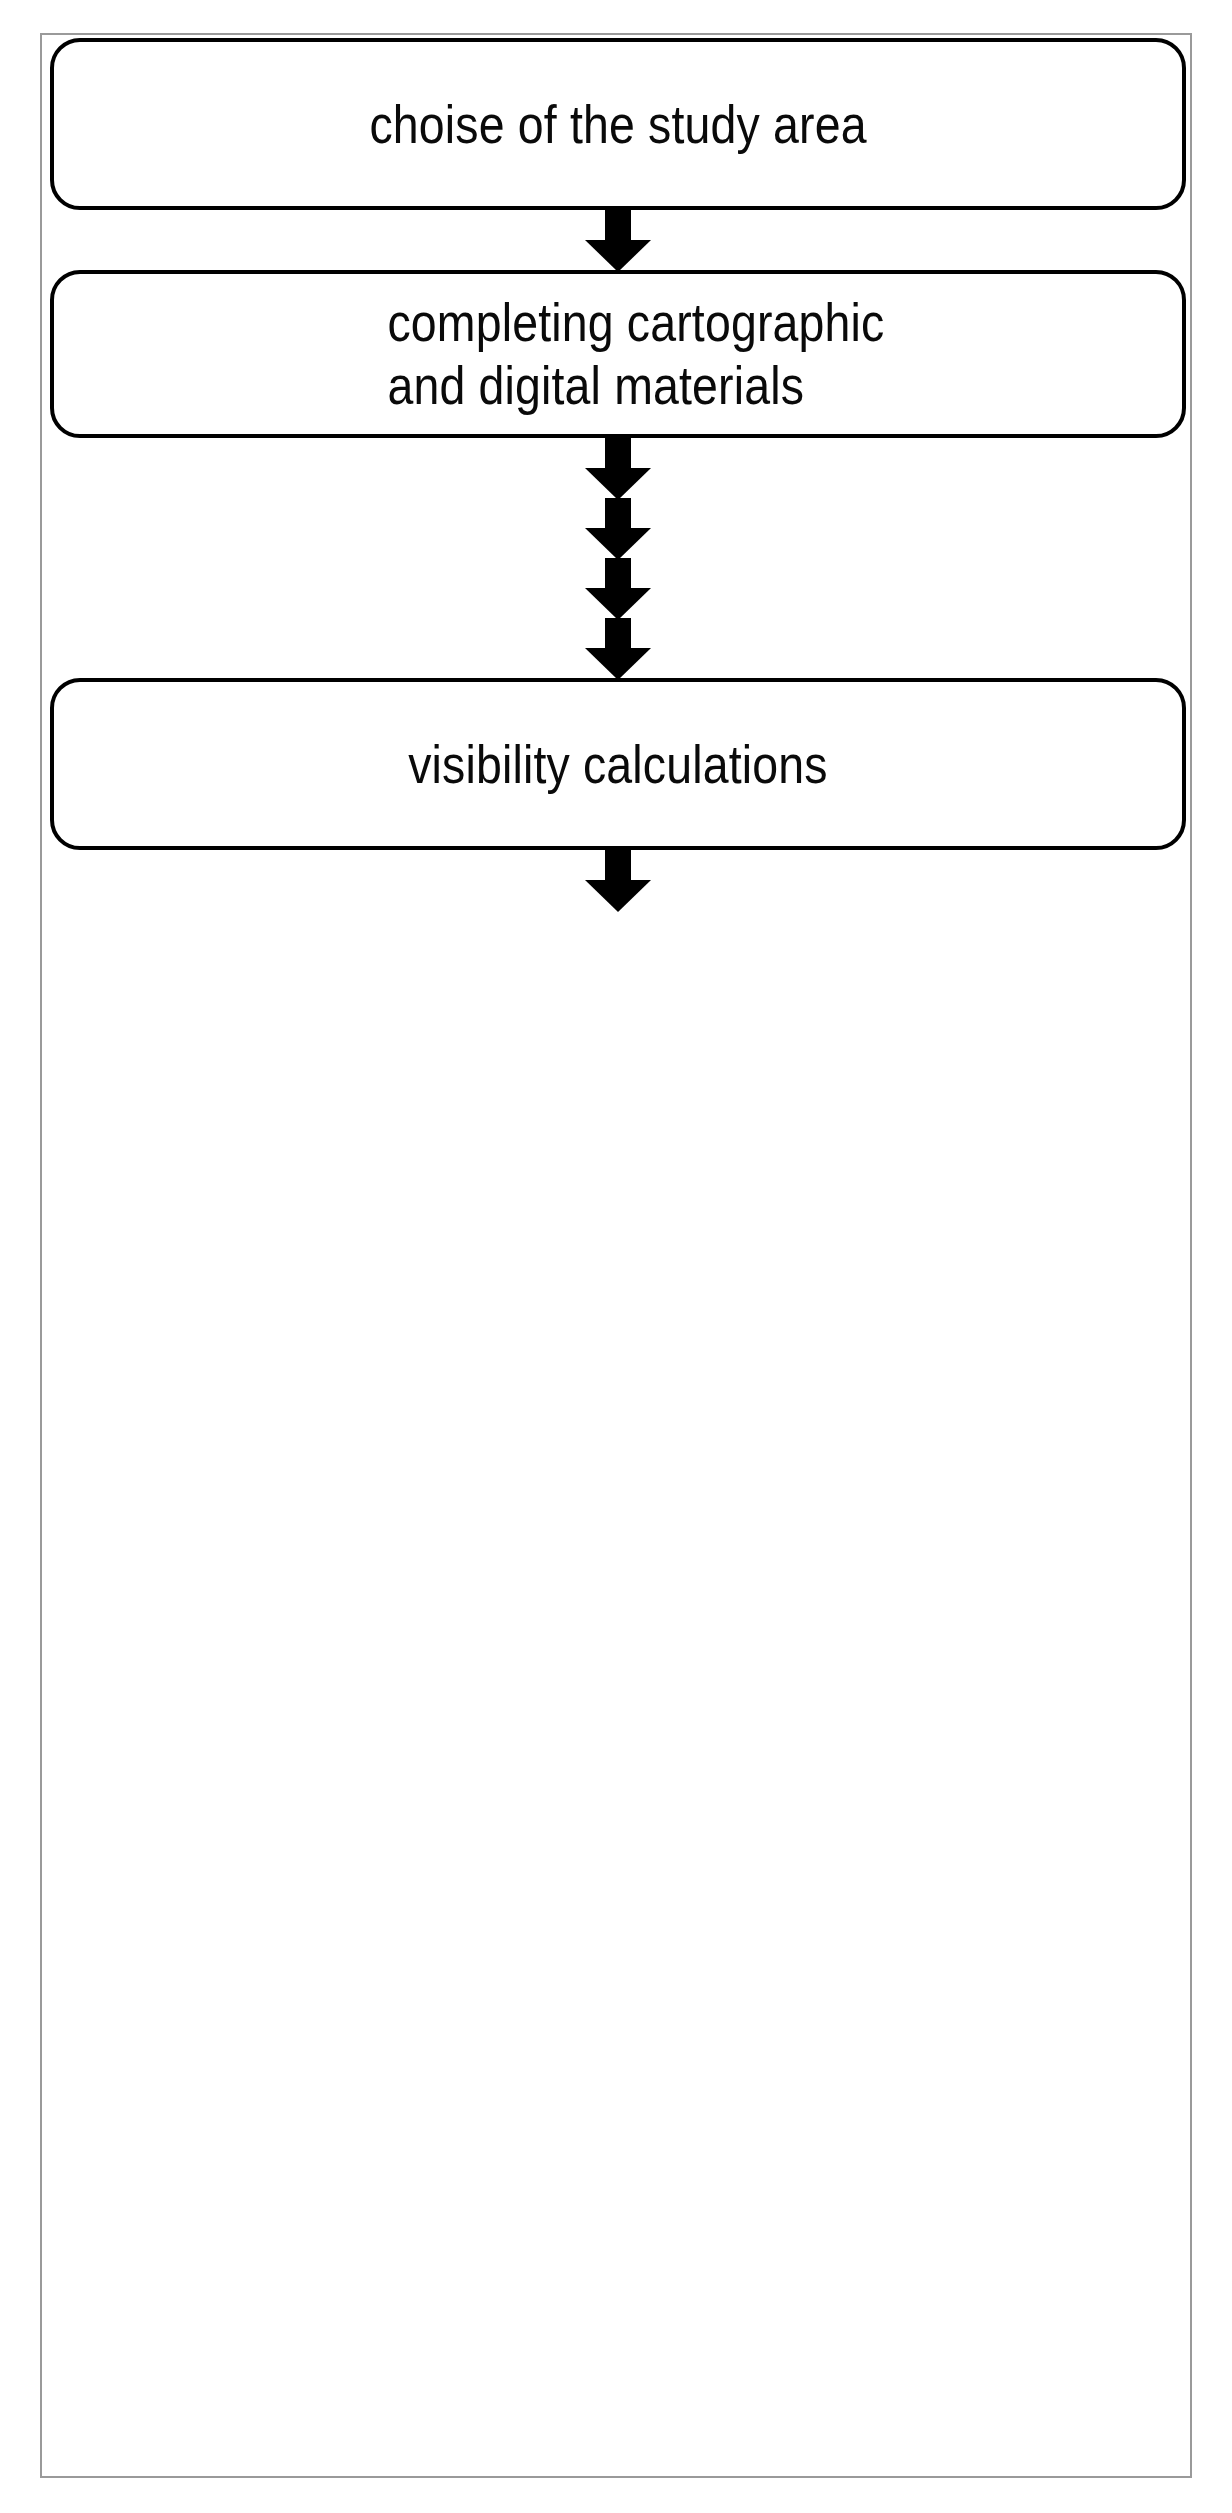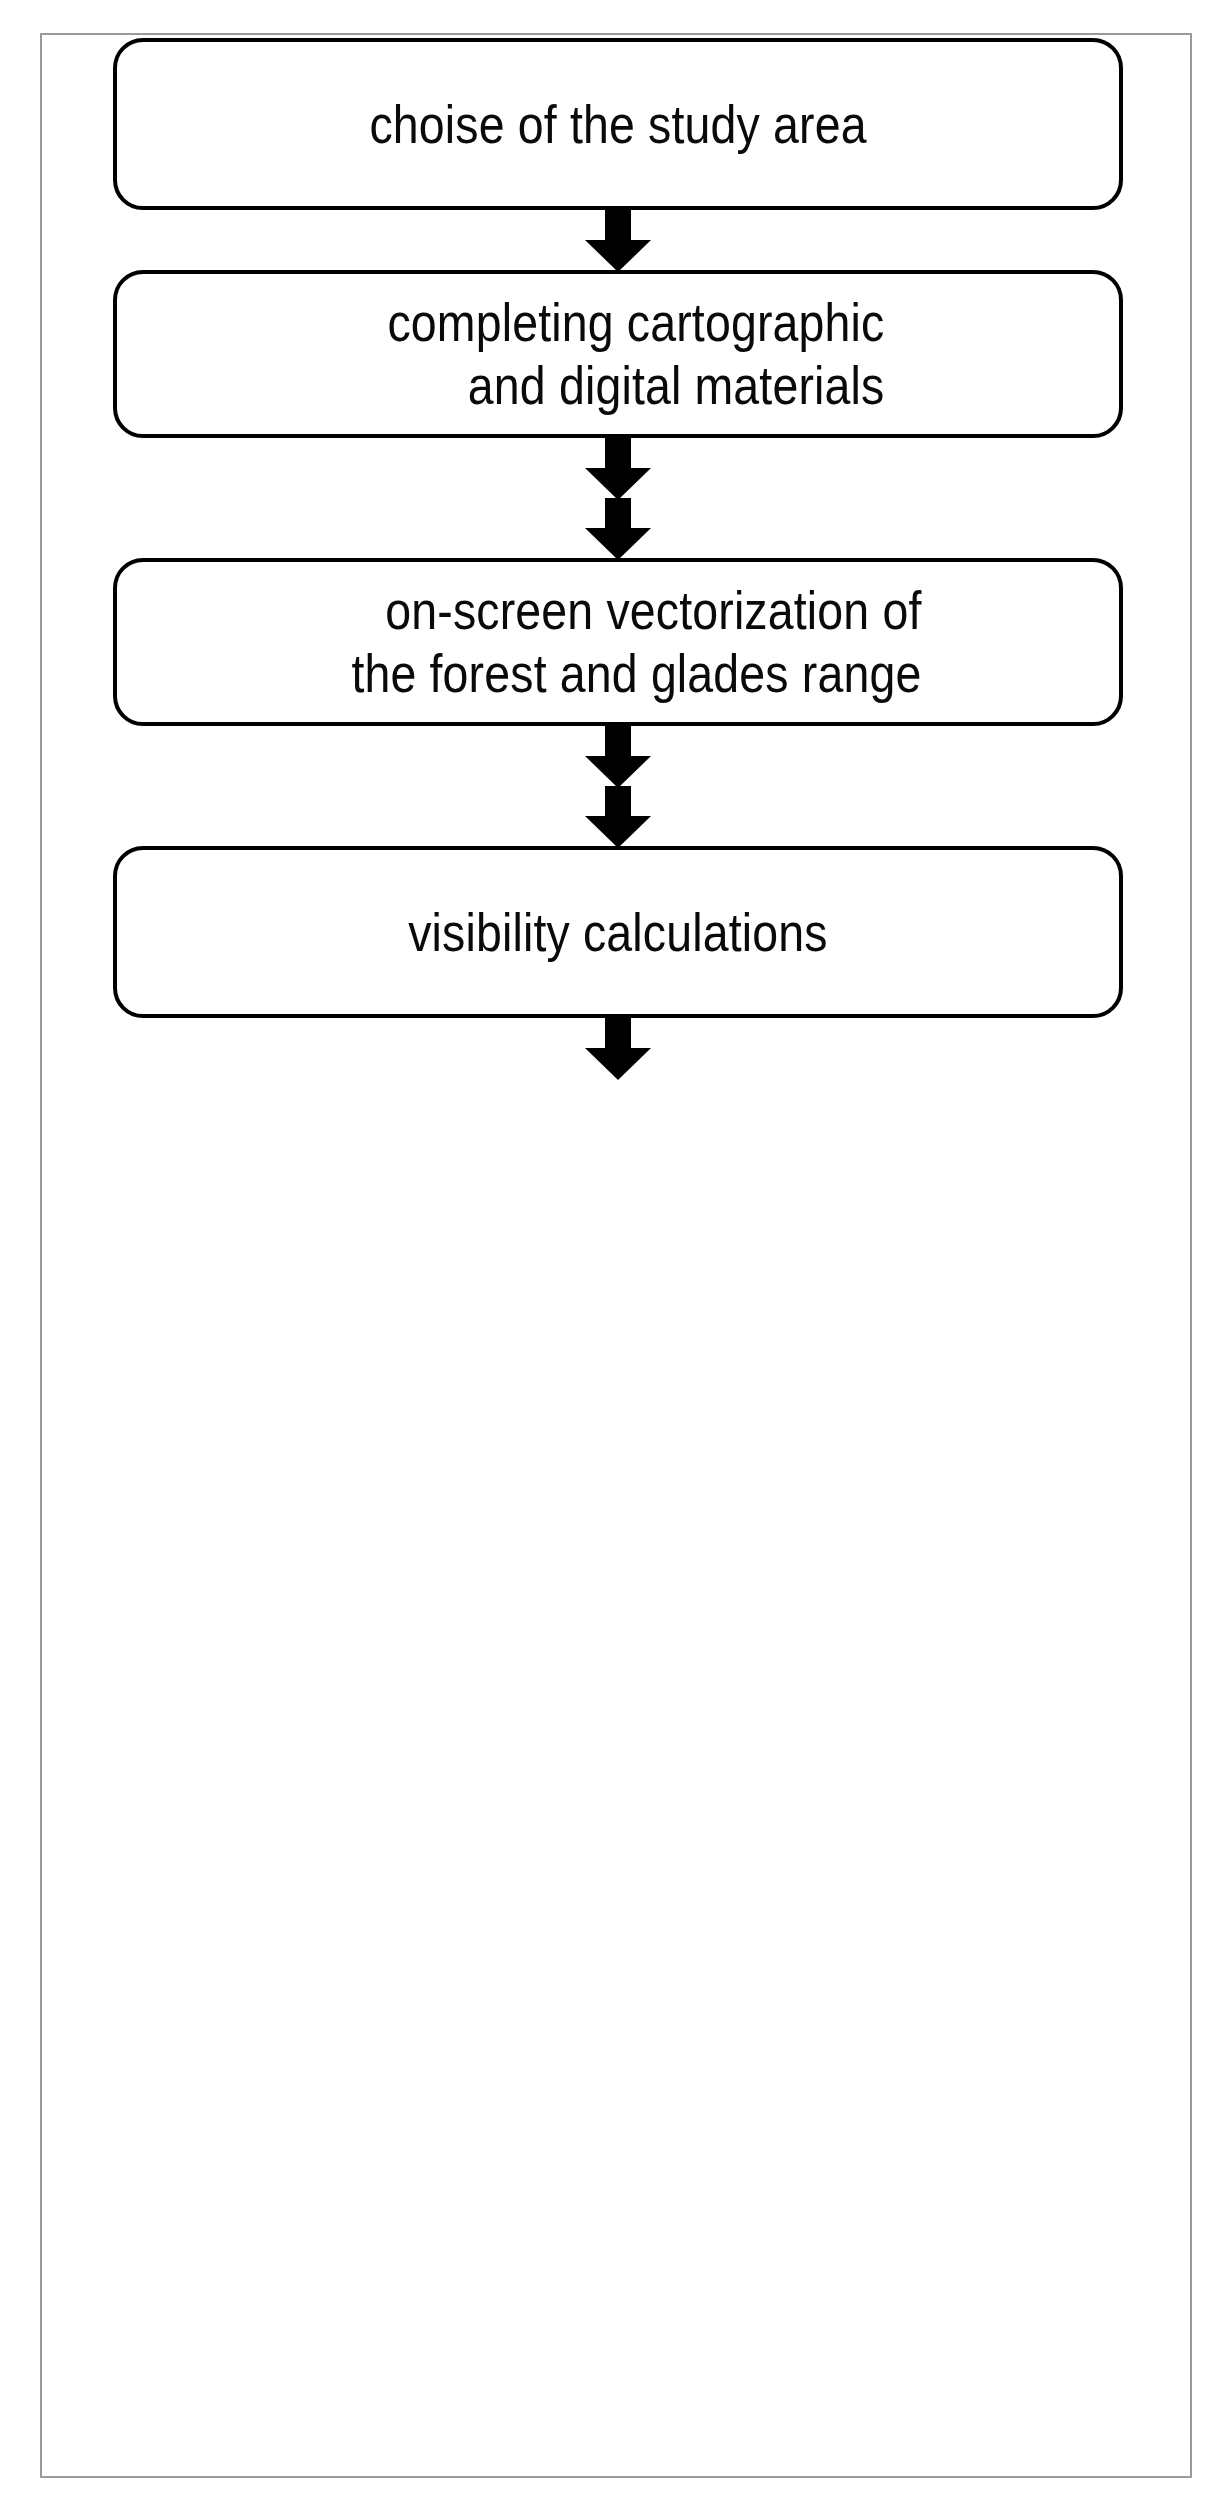--- a/index.html
+++ b/index.html
@@ -35,29 +35,29 @@
     width: 1146px;
     height: 2439px;
     display: flex;
     flex-direction: column;
     align-items: center;
     justify-content: flex-start;
     box-sizing: border-box;
   }
 
   .flow-node {
-    width: 1010px;
+    width: 1136px;
     box-sizing: border-box;
     border: 4px solid #000000;
     border-radius: 30px;
     background: #ffffff;
     display: flex;
     align-items: center;
     justify-content: center;
-    text-align: right;
+    text-align: left;
     flex: none;
   }
 
   .flow-node-label {
     font-family: "Liberation Sans", "DejaVu Sans", sans-serif;
     font-size: 54px;
     line-height: 1.16;
     font-weight: 400;
     color: #0a0a0a;
     transform: scaleX(0.86);
@@ -122,24 +122,20 @@
       <span class="stem"></span>
       <span class="head"></span>
     </div>
 
 
     <div class="flow-arrow">
       <span class="stem"></span>
       <span class="head"></span>
     </div>
 
-    <div class="flow-node h-std">
-      <span class="flow-node-label">on-screen vectorization of
-the forest and glades range</span>
-    </div>
 
     <div class="flow-arrow">
       <span class="stem"></span>
       <span class="head"></span>
     </div>
 
 
     <div class="flow-arrow">
       <span class="stem"></span>
       <span class="head"></span>

